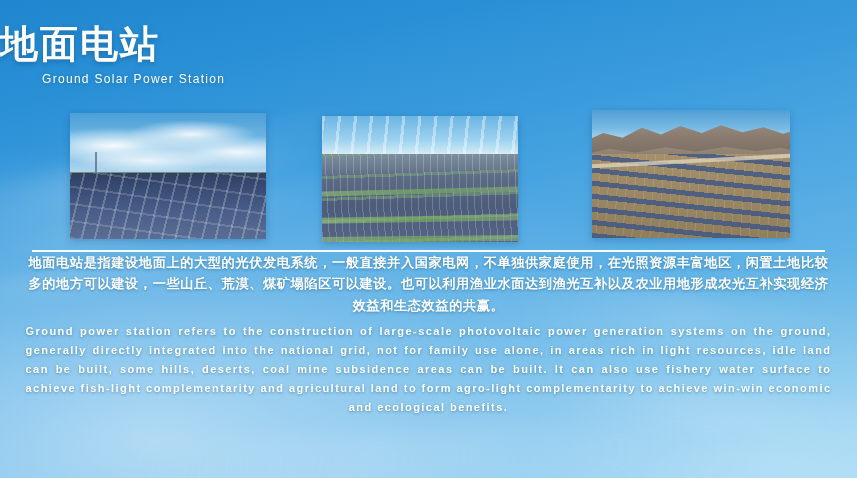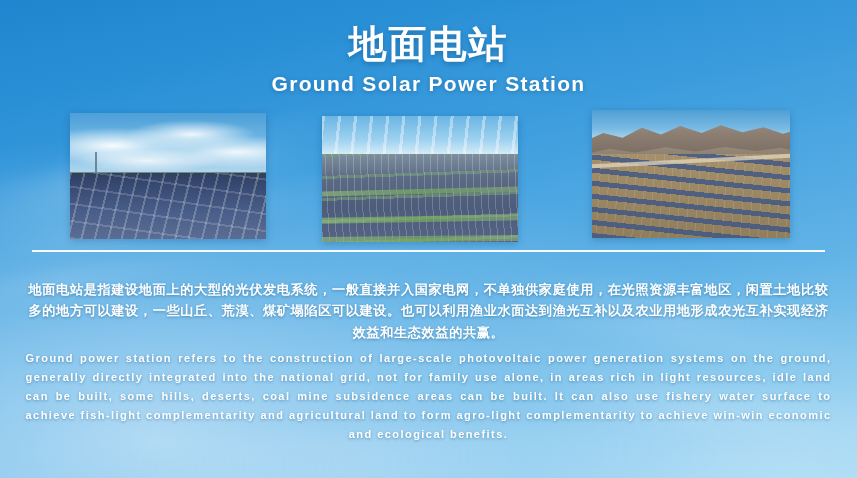--- a/index.html
+++ b/index.html
@@ -47,38 +47,39 @@
   .streak-d { right:-80px; top:300px; width:420px; height:52px; transform: rotate(7deg);   opacity:.40; }
   .streak-e { right:-60px; top:392px; width:360px; height:40px; transform: rotate(5deg);   opacity:.35; }
   .streak-f { left:120px;  top:430px; width:640px; height:58px; transform: rotate(-2deg);  opacity:.42; }
 
   
   .title-block {
     position: absolute;
     top: 22px;
     left: 0;
     width: 857px;
-    text-align: center;
+    text-align: left;
     z-index: 6;
   }
   .title-cn {
     font-size: 38px;
     font-weight: bold;
     color: #ffffff;
     letter-spacing: 2px;
     line-height: 1.18;
     text-shadow: 0 2px 5px rgba(12,70,120,0.45);
   }
   .title-en {
     margin-top: 5px;
-    font-size: 21px;
-    font-weight: bold;
+    font-size: 12px;
+    font-weight: normal;
     color: #ffffff;
     letter-spacing: 1.3px;
     text-shadow: 0 1px 4px rgba(12,70,120,0.40);
+    margin-left: 42px;
   }
 
   
   .photo {
     position: absolute;
     overflow: hidden;
     z-index: 5;
     box-shadow: 0 2px 7px rgba(10,60,110,0.28);
   }
   .photo-1 { left: 70px;  top: 113px; width: 196px; height: 126px; }
@@ -190,21 +191,21 @@
     top: 250px;
     width: 793px;
     height: 2px;
     background: rgba(255,255,255,0.95);
     z-index: 6;
   }
 
   
   .body-block {
     position: absolute;
-    top: 279px;
+    top: 252px;
     left: 0;
     width: 857px;
     z-index: 6;
     text-align: center;
   }
   .para-cn {
     width: 800px;
     margin: 0 auto;
     font-size: 13.2px;
     font-weight: bold;

